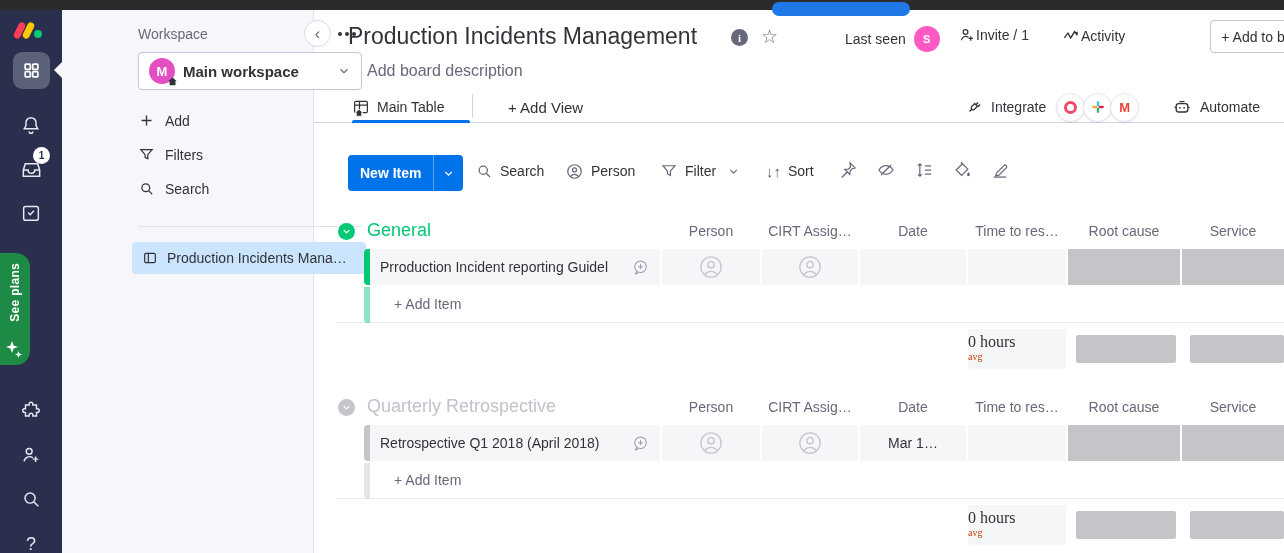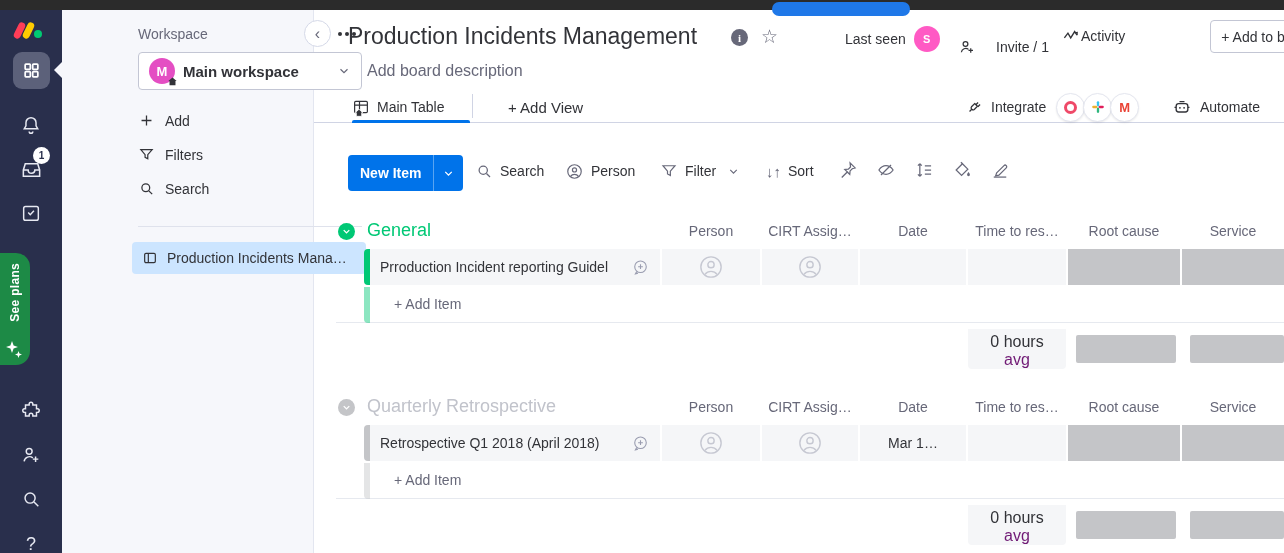--- a/index.html
+++ b/index.html
@@ -43,21 +43,21 @@
   .collapse-circle { position:absolute; left:304px; top:20px; width:27px; height:27px; border-radius:50%; background:#fff; border:1px solid #d5d9e8; color:#676879; font-size:16px; display:flex; align-items:center; justify-content:center; z-index:6; cursor:pointer; }
 
   
   .main-title { position:absolute; left:348px; top:23px; font-size:23px; font-weight:500; color:#323338; }
   .info-ic { position:absolute; left:731px; top:29px; width:17px; height:17px; border-radius:50%; background:#676879; color:#fff; font-size:11px; font-weight:700; display:flex; align-items:center; justify-content:center; font-family:"Liberation Serif", serif; }
   .star-ic { position:absolute; left:761px; top:25px; font-size:19px; color:#676879; cursor:pointer; }
   .board-desc { position:absolute; left:367px; top:62px; font-size:16px; color:#676879; cursor:text; }
   .hdr-right { position:absolute; top:26px; display:flex; align-items:center; font-size:14px; color:#323338; }
   .last-seen { left:845px; gap:8px; }
   .seen-avatar { width:26px; height:26px; border-radius:50%; background:#ff5ac4; color:#fff; font-size:11px; font-weight:700; display:flex; align-items:center; justify-content:center; }
-  .invite { left:958px; gap:20px; cursor:pointer;margin-top:12px; }
+  .invite { left:958px; gap:0; cursor:pointer; }
   .activity { left:1062px; cursor:pointer; }
   .add-to-board { position:absolute; left:1210px; top:20px; width:114px; height:33px; border:1px solid #c3c6d4; border-radius:4px; background:#fff; font-size:14px; color:#323338; display:flex; align-items:center; justify-content:center; cursor:pointer; font-family:"Liberation Sans", sans-serif; }
 
   
   .tabs-border { position:absolute; left:314px; top:122px; width:970px; height:1px; background:#d0d4e4; }
   .tab-main { position:absolute; left:352px; top:92px; height:30px; display:flex; align-items:center; gap:7px; font-size:14px; font-weight:500; color:#323338; cursor:pointer; }
   .tab-underline { position:absolute; left:352px; top:120px; width:118px; height:3px; background:#0073ea; border-radius:2px 2px 0 0; }
   .tab-sep { position:absolute; left:472px; top:94px; width:1px; height:24px; background:#d0d4e4; }
   .tab-addview { position:absolute; left:508px; top:92px; height:30px; display:flex; align-items:center; font-size:15px; color:#323338; cursor:pointer; }
   .tab-integrate { position:absolute; left:964px; top:92px; height:30px; display:flex; align-items:center; gap:8px; font-size:14px; color:#323338; cursor:pointer; }
@@ -107,23 +107,23 @@
   .cell-time { left:632px; width:98px; }
   .cell-root { left:732px; width:112px; background:#c4c5c8; }
   .cell-service { left:846px; width:102px; background:#c4c5c8; }
   .avatar-empty { color:#c6c8d2; display:flex; }
 
   .add-row { position:relative; height:36px; margin-bottom:6px; background:#fff; border-bottom:1px solid #e6e9ef; }
   .add-bar { position:absolute; left:28px; top:0; width:6px; height:36px; opacity:.45; border-radius:0 0 0 4px; }
   .add-label { position:absolute; left:58px; top:9px; font-size:14px; color:#676879; cursor:text; }
 
   .summary-row { position:relative; height:42px; margin-top:2px; }
-  .sum-time { position:absolute; left:632px; top:0; width:98px; height:40px; background:#f5f6f8; border-radius:0 0 4px 4px; text-align:center; padding-top:4px; }
+  .sum-time { position:absolute; left:632px; top:0; width:98px; height:40px; background:#f5f6f8; border-radius:0 0 4px 4px; padding-top:4px;font-family:Liberation Serif, serif; }
   .sum-val { font-size:16px; color:#323338; }
-  .sum-lbl { font-size:16px; color:#701a75; cursor:pointer; }
+  .sum-lbl { font-size:10px; color:#c2410c; cursor:pointer; }
   .sum-bar { position:absolute; top:6px; height:28px; background:#c4c5c8; border-radius:2px; }
   .sum-root { left:740px; width:100px; }
   .sum-service { left:854px; width:94px; }
 
   svg { display:block; }
 </style>
 </head>
 <body>
 
 <div class="app">

